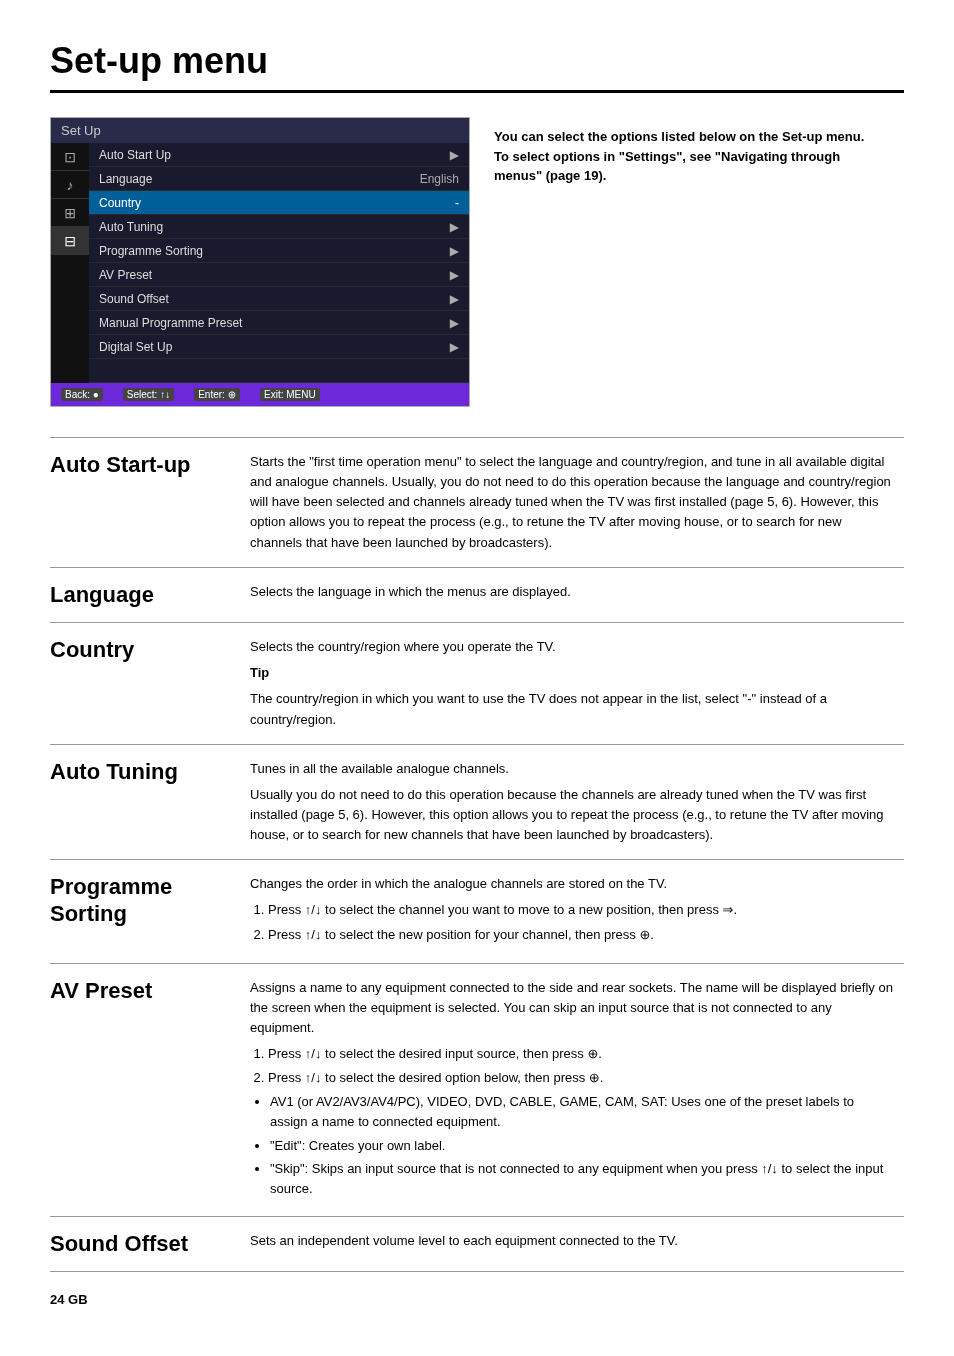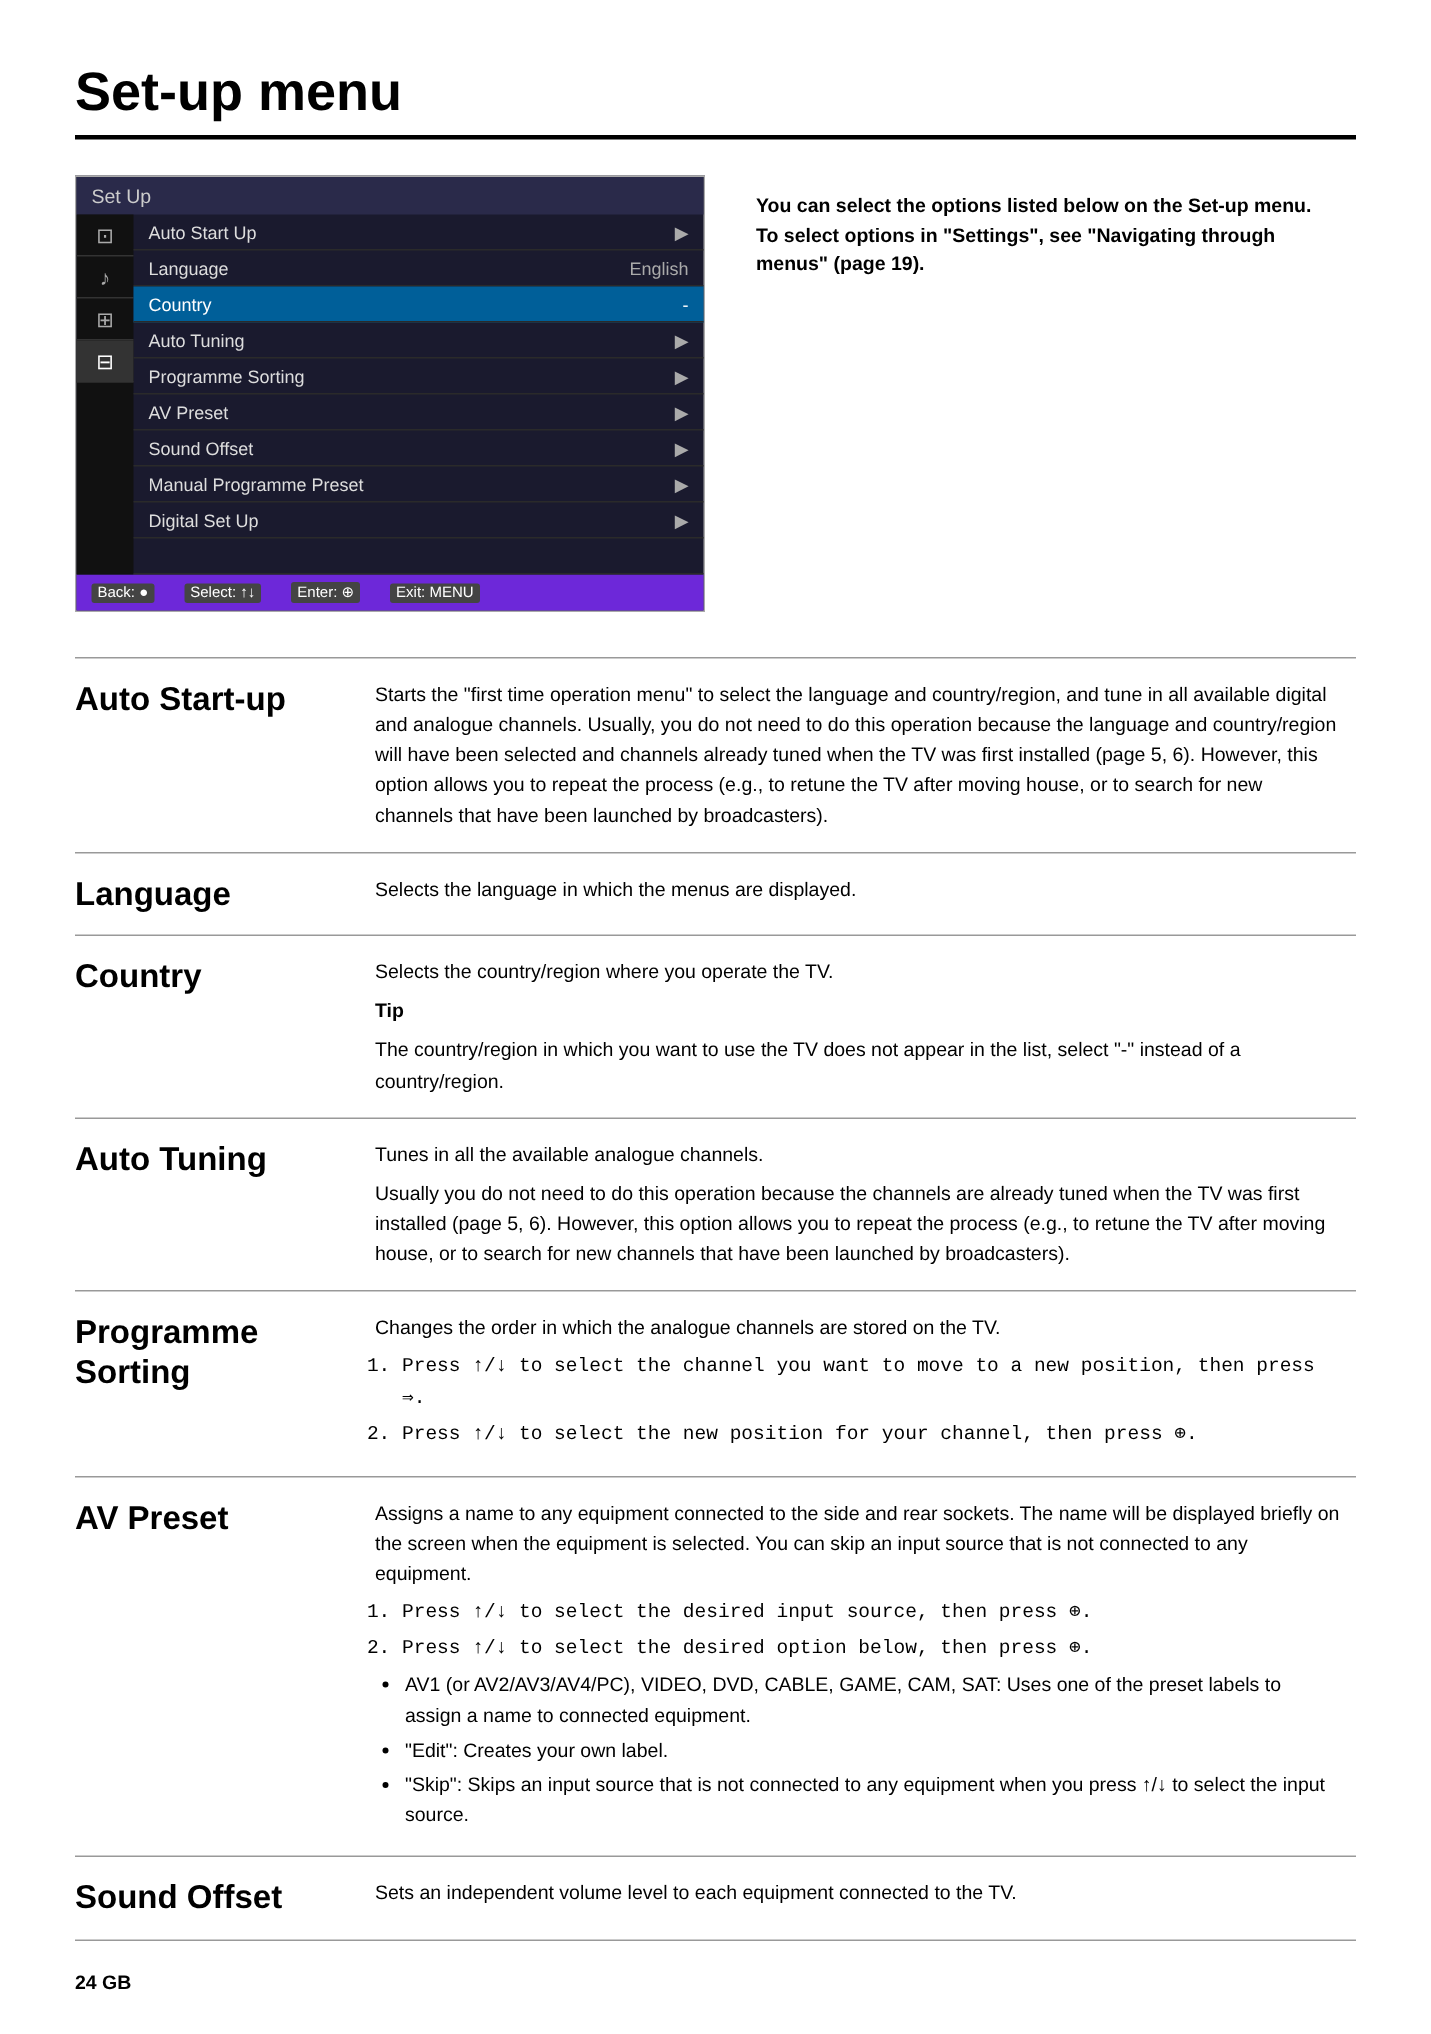--- a/index.html
+++ b/index.html
@@ -17,21 +17,21 @@
       font-size: 36px;
       font-weight: bold;
       margin-bottom: 24px;
       border-bottom: 3px solid #000;
       padding-bottom: 8px;
     }
 
     
     .top-section {
       display: flex;
-      gap: 34px;
+      gap: 24px;
       margin-bottom: 30px;
     }
 
     
     .tv-menu {
       width: 420px;
       flex-shrink: 0;
       border: 1px solid #aaa;
       background: #1a1a2e;
       color: #fff;
@@ -161,21 +161,20 @@
     }
 
     .definition p { margin-bottom: 6px; }
     .definition p:last-child { margin-bottom: 0; }
 
     .definition strong { font-weight: bold; }
 
     .definition ol {
       margin-left: 18px;
       margin-top: 4px;
-      font-family: Liberation Mono, monospace;
     }
 
     .definition ol li {
       margin-bottom: 4px;
     }
 
     .definition ul {
       margin-left: 20px;
       margin-top: 4px;
     }

